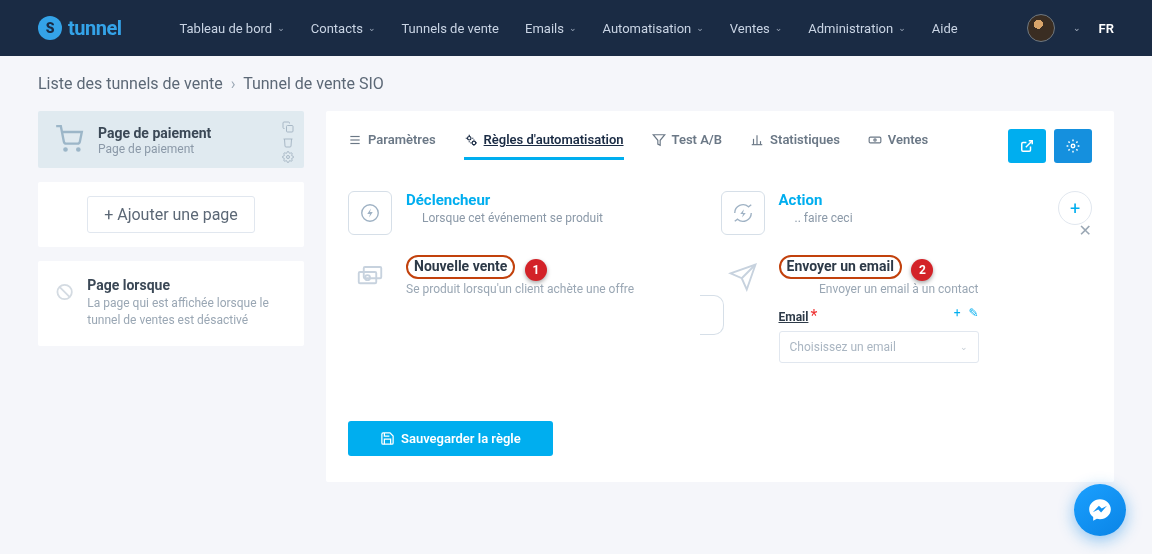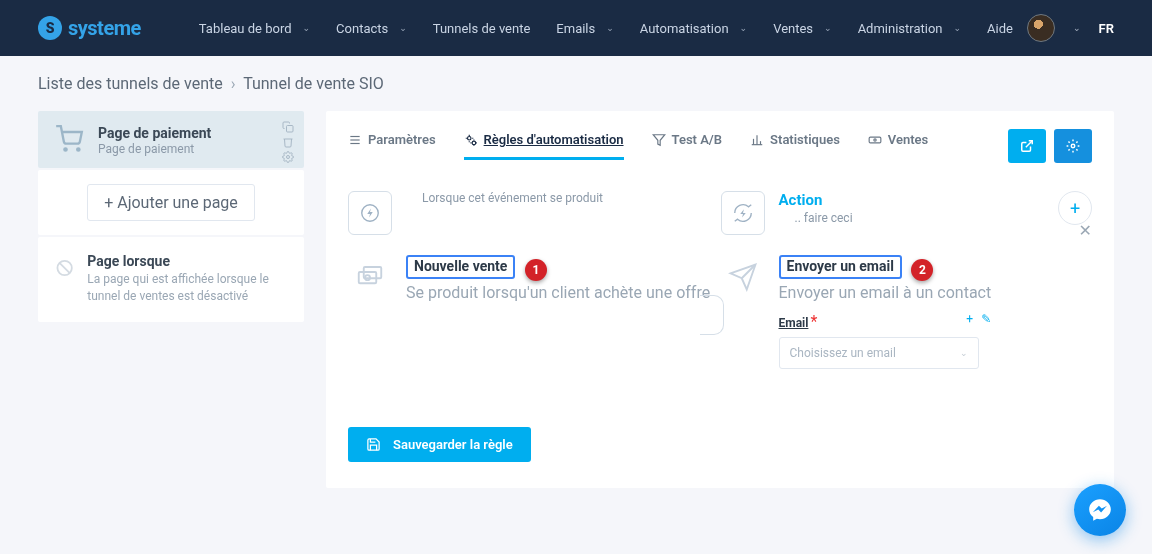--- a/index.html
+++ b/index.html
@@ -4,34 +4,34 @@
 <style>
 * { margin:0; padding:0; box-sizing:border-box; font-family:-apple-system,BlinkMacSystemFont,"Segoe UI",Roboto,sans-serif; }
 body { background:#f5f6fa; width:1152px; height:554px; overflow:hidden; position:relative; }
 
 
 .nav { background:#1a2b44; height:56px; display:flex; align-items:center; padding:0 38px 0 38px; color:#dbe3ef; font-size:13px; }
 .logo { display:flex; align-items:center; gap:6px; color:#34a3e8; font-weight:700; font-size:20px; margin-right:58px; letter-spacing:-0.5px; }
 .logo-icon { width:24px; height:24px; background:#34a3e8; border-radius:50%; display:flex; align-items:center; justify-content:center; }
 .logo-icon span { color:#1a2b44; font-weight:900; font-size:14px; }
 .nav-items { display:flex; gap:26px; flex:1; }
-.nav-item { display:flex; align-items:center; gap:11px; cursor:pointer; color:#c9d4e4; }
+.nav-item { display:flex; align-items:center; gap:5px; cursor:pointer; color:#c9d4e4; }
 .chev { font-size:9px; opacity:.7; }
 .nav-right { display:flex; align-items:center; gap:18px; }
 .avatar { width:28px; height:28px; border-radius:50%; background:radial-gradient(circle at 40% 35%, #d9a56b 0 20%, #3a2d22 20% 100%); border:1px solid #70787f; }
 .lang { color:#fff; font-weight:600; }
 
 
 .crumb { padding:18px 38px; font-size:16px; color:#5c6876; }
 .crumb a { color:#5c6876; text-decoration:none; }
 .crumb .sep { margin:0 4px; color:#9aa7b4; }
 
 
 .main { display:flex; gap:22px; padding:0 38px; }
-.sidebar { width:266px; display:flex; flex-direction:column; gap:2px; }
+.sidebar { width:266px; display:flex; flex-direction:column; gap:14px; }
 .page-card { background:#e0eaf0; border-radius:2px; padding:14px 16px 12px 16px; display:flex; gap:14px; position:relative; }
 .cart-icon { width:30px; height:28px; color:#9cb6c8; }
 .page-card h4 { font-size:14px; color:#3b4856; margin-bottom:1px; font-weight:700; }
 .page-card .sub { font-size:12px; color:#8b99a8; }
 .page-card-actions { position:absolute; right:10px; top:10px; display:flex; flex-direction:column; gap:3px; }
 .mini-icon { width:12px; height:12px; color:#a8b8c6; }
 .add-page-wrap { background:#fff; border-radius:2px; padding:14px; display:flex; justify-content:center; }
 .add-page { background:#fff; border:1px solid #e1e7ef; border-radius:3px; padding:8px 16px; font-size:16px; color:#5c6876; cursor:pointer; }
 .inactive-card { background:#fff; border-radius:2px; padding:16px 18px; display:flex; gap:14px; }
 .forbid-icon { width:30px; height:30px; color:#d4dbe2; }
@@ -58,50 +58,50 @@
 .round-icon svg { width:22px; height:22px; }
 .col-head h3 { color:#00aeef; font-size:15px; font-weight:700; margin-bottom:2px; }
 .col-head .sub { font-size:12px; color:#8b99a8;margin-left:16px; }
 .add-circle { width:34px; height:34px; border:1px solid #e1e7ef; border-radius:50%; display:flex; align-items:center; justify-content:center; color:#00aeef; font-size:18px; font-weight:400; cursor:pointer; margin-left:auto; }
 .close-x { position:absolute; right:22px; top:110px; color:#9aa7b4; font-size:16px; cursor:pointer; }
 
 .item { display:flex; gap:14px; align-items:flex-start; margin-bottom:18px; }
 .item-icon { width:44px; height:44px; display:flex; align-items:center; justify-content:center; color:#c7d2de; }
 .item-icon svg { width:30px; height:30px; }
 .item-body h4 { font-size:14px; color:#2d3a48; font-weight:700; margin-bottom:2px; }
-.hl { border:2px solid #3b82f6; border-radius:3px; padding:1px 6px 3px 6px; display:inline-block; }
+.hl { border:2px solid #c2410c; border-radius:12px; padding:1px 6px 3px 6px; display:inline-block; }
 .badge { display:inline-flex; width:22px; height:22px; border-radius:50%; background:#d32228; color:#fff; align-items:center; justify-content:center; font-size:12px; font-weight:700; margin-left:6px; box-shadow:0 2px 4px rgba(0,0,0,.35); position:relative; top:3px; }
-.item-body .sub { font-size:16px; color:#9aa7b4; line-height:1.45; margin-top:2px;text-align:right; }
+.item-body .sub { font-size:12px; color:#9aa7b4; line-height:1.45; margin-top:2px;text-align:right; }
 .link { color:#00aeef; }
 
 .field-row { margin-top:8px; }
 .field-label { font-size:12px; font-weight:700; color:#2d3a48;text-decoration:underline; }
 .req { color:#e33; margin-left:2px; }
 .field-icons { float:right; display:flex; gap:8px; }
 .field-icons span { color:#00aeef; font-size:12px; cursor:pointer; }
 .select-mock { margin-top:6px; border:1px solid #e1e7ef; border-radius:3px; padding:8px 10px; font-size:12px; color:#aab6c2; display:flex; align-items:center; justify-content:space-between; background:#fff; width:200px; cursor:pointer; }
 
 .divider { width:1px; background:transparent; position:relative; }
 .brace { position:absolute; left:-20px; top:110px; width:24px; height:40px; border:1px solid #d6dfe8; border-left:0; border-radius:0 10px 10px 0; }
 
-.save-btn { margin-top:40px; background:#00aeef; color:#fff; border:none; border-radius:3px; padding:10px 18px; font-size:13px; font-weight:600; display:inline-flex; align-items:flex-end; gap:12px; cursor:pointer; }
+.save-btn { margin-top:40px; background:#00aeef; color:#fff; border:none; border-radius:3px; padding:10px 32px; font-size:13px; font-weight:600; display:inline-flex; align-items:flex-end; gap:6px; cursor:pointer; }
 .save-btn svg { width:15px; height:15px; }
 
 .fab { position:absolute; right:26px; bottom:18px; width:52px; height:52px; border-radius:50%; background:linear-gradient(145deg,#1aa0ff,#0a84e6); display:flex; align-items:center; justify-content:center; box-shadow:0 4px 16px rgba(10,132,230,.45); cursor:pointer; }
 .fab svg { width:26px; height:26px; fill:#fff; }
 </style>
 </head>
 <body>
 
 <div class="nav">
   <div class="logo">
     <div class="logo-icon">
         <span>S</span>
       </div>
-    <span>systeme</span>
+    <span>tunnel</span>
   </div>
   <div class="nav-items">
     <div class="nav-item">
         <span>Tableau de bord</span>
         <span class="chev">⌄</span>
       </div>
     <div class="nav-item">
         <span>Contacts</span>
         <span class="chev">⌄</span>
       </div>
@@ -247,20 +247,21 @@
 
       <div class="col">
         <div class="col-head">
           <div class="round-icon">
             <svg viewBox="0 0 24 24" fill="none" stroke="currentColor" stroke-width="1.5">
                 <circle cx="12" cy="12" r="9"></circle>
                 <polygon points="13 7 9 13 12 13 11 17 15 11 12 11 13 7" fill="currentColor" stroke="none"></polygon>
               </svg>
           </div>
           <div>
+            <h3>Déclencheur</h3>
             <div class="sub">Lorsque cet événement se produit</div>
           </div>
         </div>
         <div class="item">
           <div class="item-icon">
             <svg viewBox="0 0 24 24" fill="none" stroke="currentColor" stroke-width="1.5">
                 <rect x="3" y="8" width="14" height="9" rx="1"></rect>
                 <circle cx="10" cy="12.5" r="2"></circle>
                 <rect x="7" y="4" width="14" height="9" rx="1"></rect>
               </svg>

